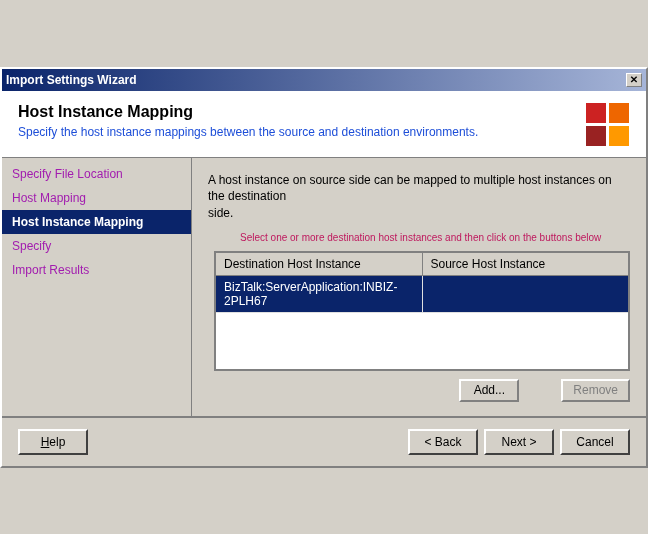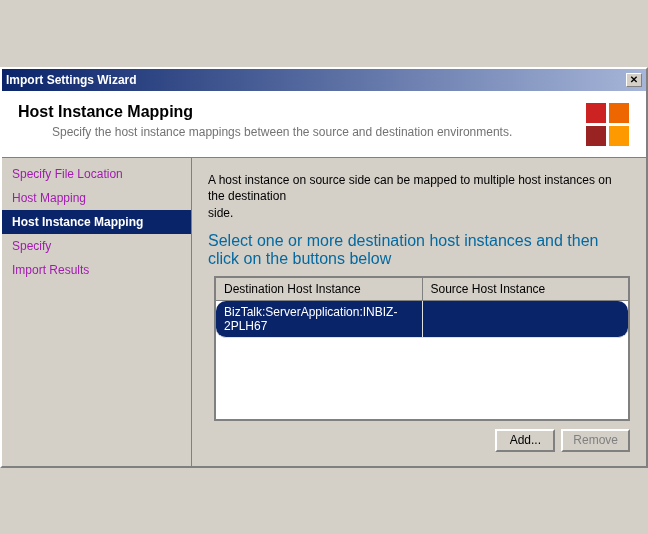--- a/index.html
+++ b/index.html
@@ -63,22 +63,21 @@
       flex-shrink: 0;
     }
     .header-text h1 {
       font-size: 16px;
       font-weight: bold;
       color: #000;
       margin-bottom: 4px;
     }
     .header-text p {
       font-size: 12px;
-      color: #737373;
-      margin-left: 34px;
+      color: #1d4ed8;
     }
     .header-logo {
       display: grid;
       grid-template-columns: 1fr 1fr;
       gap: 2px;
       width: 44px;
       height: 44px;
     }
     .logo-sq {
       width: 20px;
@@ -119,23 +118,24 @@
       flex-direction: column;
       overflow: hidden;
     }
     .description {
       font-size: 12px;
       color: #000;
       margin-bottom: 10px;
       line-height: 1.4;
     }
     .instruction {
-      font-size: 16px;
-      color: #0369a1;
+      font-size: 10px;
+      color: #be185d;
       margin-bottom: 8px;
+      margin-left: 32px;
     }
     .table-container {
       border: 2px solid #808080;
       border-top-color: #808080;
       background: #ffffff;
       flex: 1;
       overflow: hidden;
       display: flex;
       flex-direction: column;
       margin-left: 6px;
@@ -154,21 +154,20 @@
     }
     .col-header:last-child { border-right: none; }
     .table-body {
       flex: 1;
       overflow-y: auto;
       background: #ffffff;
     }
     .table-row {
       display: flex;
       border-bottom: 1px solid #e0e0e0;
-      border-radius: 10px;
     }
     .table-row.selected {
       background: #0a246a;
       color: #ffffff;
     }
     .table-cell {
       padding: 4px 8px;
       font-size: 12px;
       flex: 1;
       border-right: 1px solid #e0e0e0;
@@ -187,20 +186,21 @@
       background: #d4d0c8;
       border: 2px solid #ffffff;
       border-right-color: #808080;
       border-bottom-color: #808080;
       font-size: 12px;
       cursor: pointer;
       padding: 8px 10px;
       display: flex;
       align-items: center;
       justify-content: center;
+      margin-left: 36px;
     }
     .btn:disabled {
       color: #808080;
     }
     .footer {
       height: 50px;
       background: #d4d0c8;
       border-top: 2px solid #808080;
       display: flex;
       align-items: center;
@@ -291,13 +291,23 @@
         </div>
       </div>
 
       <div class="button-row">
         <button class="btn">Add...</button>
         <button class="btn" disabled="">Remove</button>
       </div>
     </div>
   </div>
 
+  <div class="footer">
+    <button class="btn-footer">
+      <span><span class="underline-char">H</span>elp</span>
+    </button>
+    <div class="footer-right">
+      <button class="btn-footer">&lt; Back</button>
+      <button class="btn-footer">Next &gt;</button>
+      <button class="btn-footer">Cancel</button>
+    </div>
+  </div>
 </div>
 
 </body></html>

